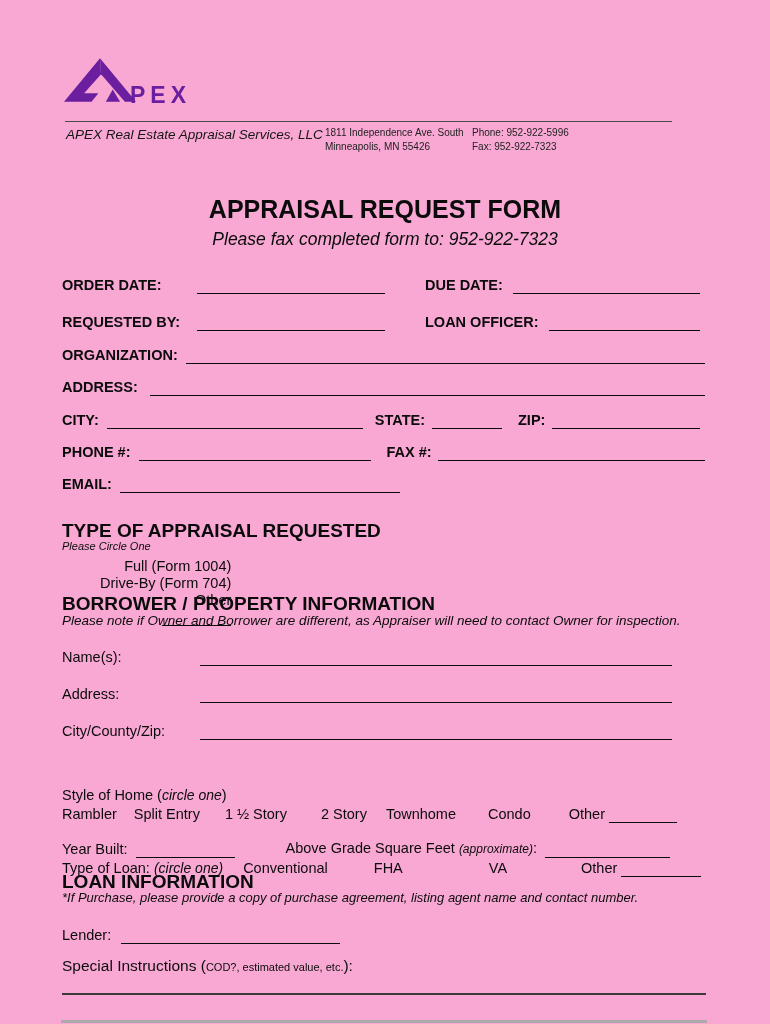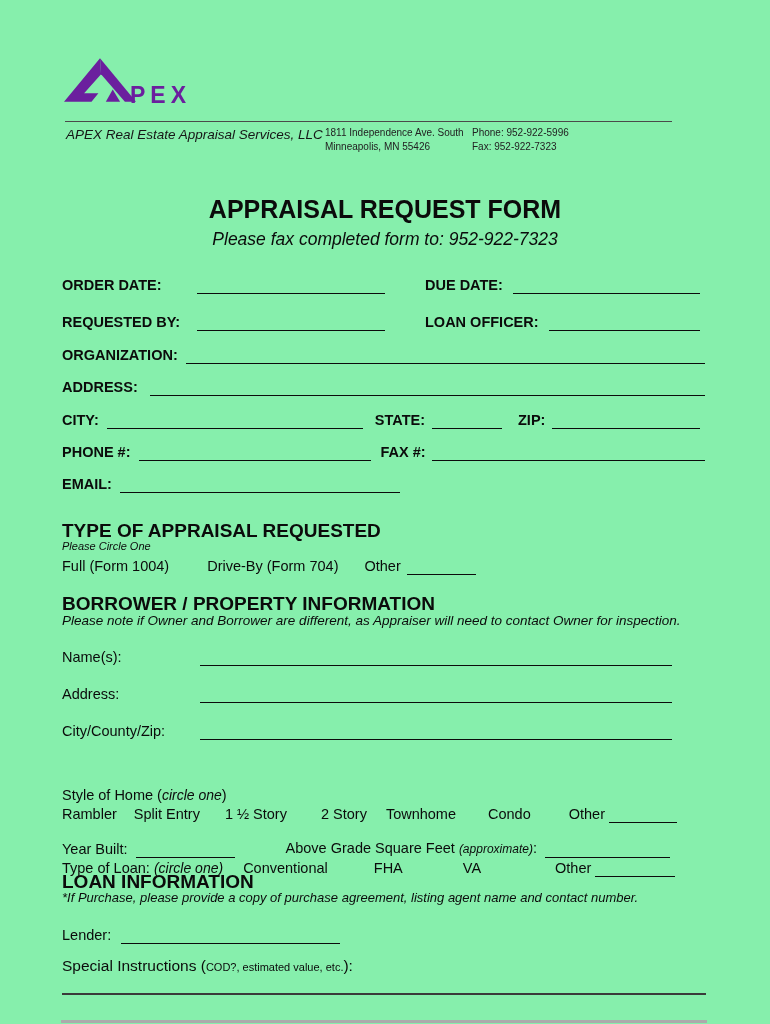--- a/index.html
+++ b/index.html
@@ -1,17 +1,17 @@
 <!DOCTYPE html>
 <html><head>
 <meta charset="utf-8">
 <style>
   html,body { margin:0; padding:0; background:#ffffff; }
   .page {
-    position:relative; width:770px; height:1024px; background:#86efac;
+    position:relative; width:770px; height:1024px; background:#f9a8d4;
     font-family:"Liberation Sans","DejaVu Sans",sans-serif; color:#0b0b0b;
     overflow:hidden;
   }
   .b { font-weight:700; }
   .i { font-style:italic; }
   .small { font-size:14px; }
   .tiny { font-size:11px; }
   
   .logo-mark { position:absolute; left:64px; top:57px; }
   .logo-fill { fill:#6B1F9E; }
@@ -102,32 +102,32 @@
     <span class="ln" style="width:256px; margin-left:8px"></span>
     <span class="b" style="margin-left:12px">STATE:</span>
     <span class="ln" style="width:70px; margin-left:7px"></span>
     <span class="b" style="margin-left:16px">ZIP:</span>
     <span class="ln grow" style="margin-left:7px"></span>
   </div>
 
   <div class="row" style="top:444px; right:65px;">
     <span class="b">PHONE #:</span>
     <span class="ln" style="width:232px; margin-left:8px"></span>
-    <span class="b" style="margin-left:10px">FAX #:</span>
+    <span class="b" style="margin-left:16px">FAX #:</span>
     <span class="ln grow" style="margin-left:6px"></span>
   </div>
 
   <div class="row" style="top:476px;">
     <span class="b">EMAIL:</span>
     <span class="ln" style="width:280px; margin-left:8px"></span>
   </div>
 
   <div class="heading" style="top:520px">TYPE OF APPRAISAL REQUESTED</div>
   <div class="note" style="top:540px; font-size:11px">Please Circle One</div>
-  <div class="row" style="top:558px;">
+  <div class="row" style="top:558px;flex-direction:column;">
     <span>Full (Form 1004)</span>
     <span style="margin-left:38px">Drive-By (Form 704)</span>
     <span style="margin-left:26px">Other</span>
     <span class="ln" style="width:69px; margin-left:6px"></span>
   </div>
 
   <div class="heading" style="top:593px">BORROWER / PROPERTY INFORMATION</div>
   <div class="note" style="top:613px">Please note if Owner and Borrower are different, as Appraiser will need to contact Owner for inspection.</div>
 
   <div class="row" style="top:649px; right:98px;">
@@ -165,21 +165,21 @@
   </div>
 
   <div class="heading" style="top:871px">LOAN INFORMATION</div>
   <div class="note" style="top:890px; font-size:13px">*If Purchase, please provide a copy of purchase agreement, listing agent name and contact number.</div>
 
   <div class="row" style="top:860px;">
     <span>Type of Loan: </span>
     <span class="i small" style="margin-left:4px">(circle one)</span>
     <span style="margin-left:20px">Conventional</span>
     <span style="margin-left:46px">FHA</span>
-    <span style="margin-left:60px">VA</span>
+    <span style="margin-left:86px">VA</span>
     <span style="margin-left:74px">Other</span>
     <span class="ln" style="width:80px; margin-left:4px"></span>
   </div>
 
   <div class="row" style="top:927px;">
     <span>Lender:</span>
     <span class="ln" style="width:219px; margin-left:10px"></span>
   </div>
 
   <div class="inline-row" style="top:957px; font-size:15.5px">

